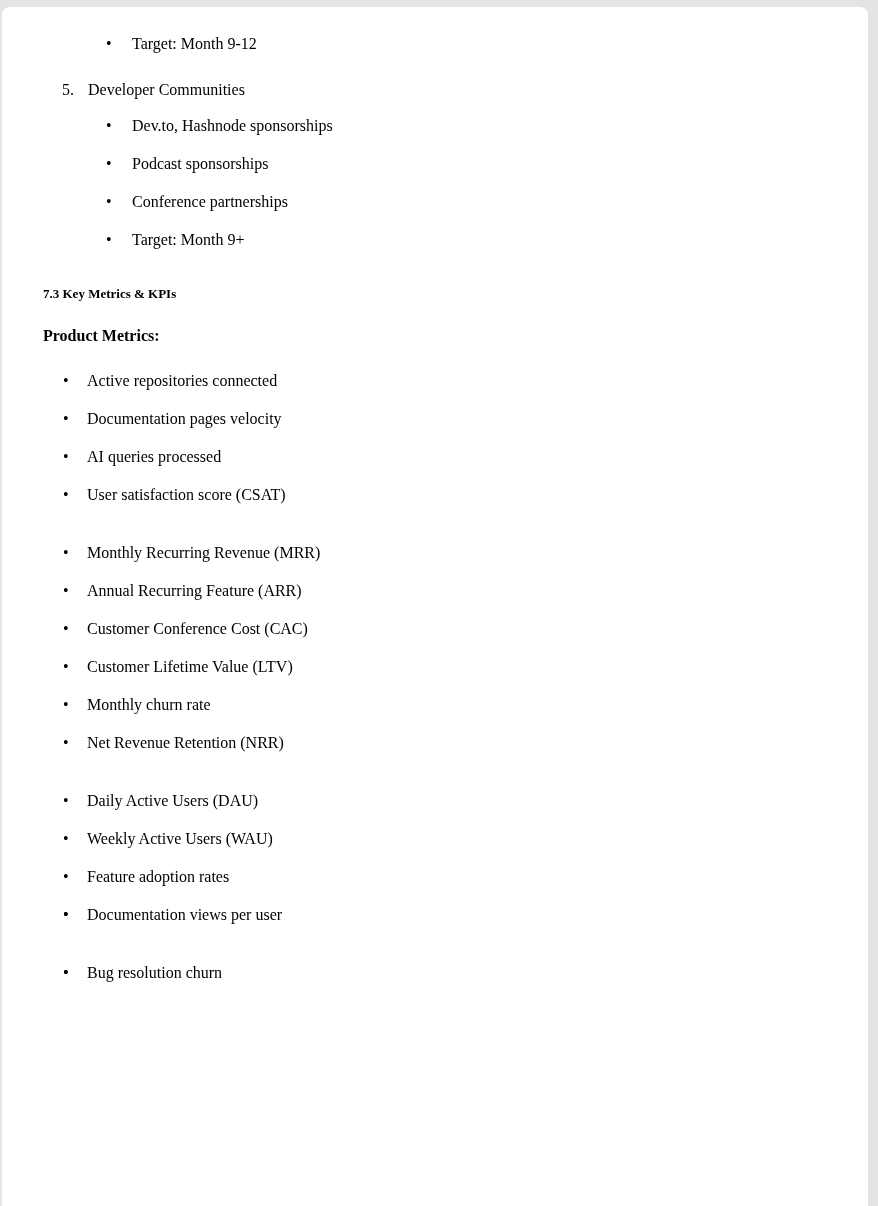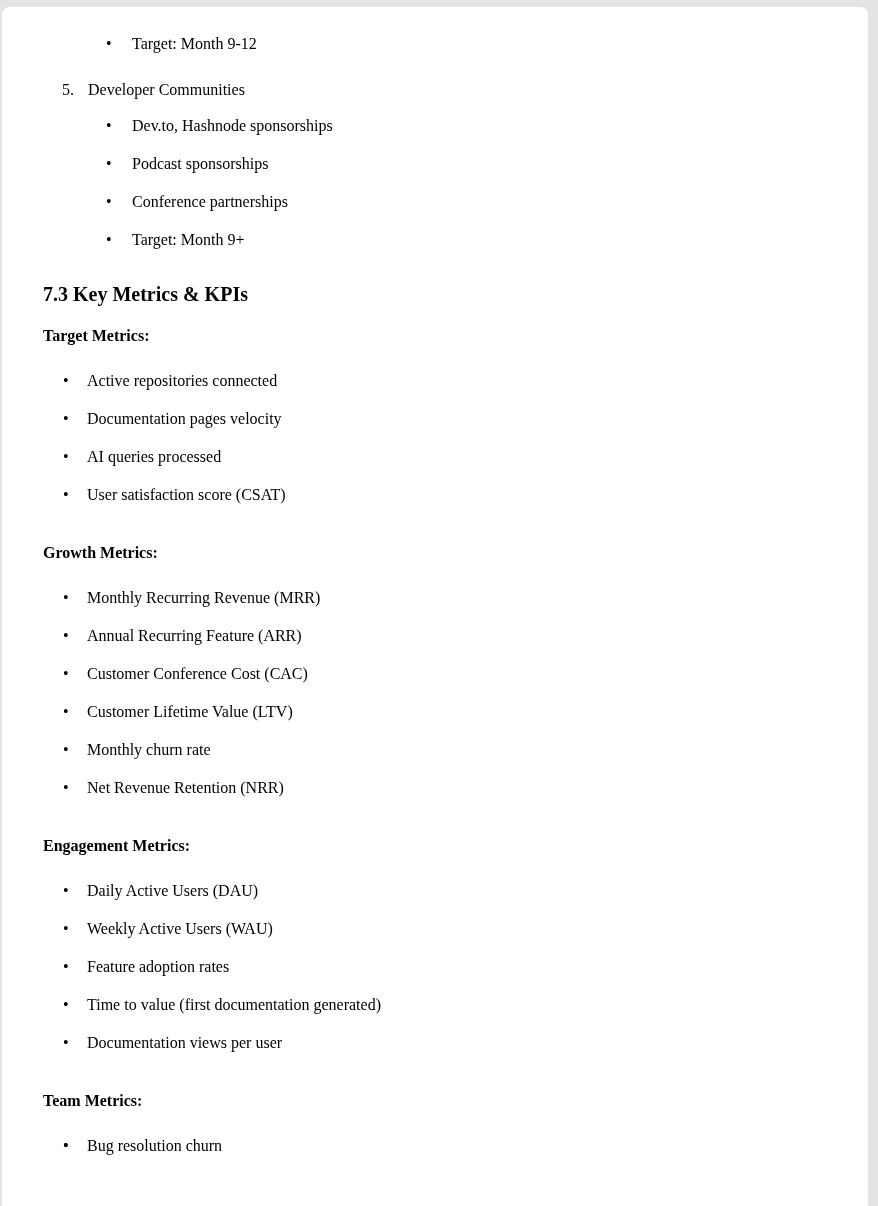--- a/index.html
+++ b/index.html
@@ -20,21 +20,21 @@
   .lvl1 .marker { position: absolute; left: 20px; top: 0; }
   .lvl2 { padding-left: 89px; }
   .lvl2 .marker { position: absolute; left: 63px; top: 0; }
 
   .numrow { position: relative; padding-left: 45px; margin-top: 25px; line-height: 21px; }
   .numrow .num { position: absolute; left: 19px; top: 0; }
   .numrow .ntitle { font-weight: normal; }
 
   .sublist { margin-top: 15px; }
 
-  .h3 { font-size: 20px; line-height: 22px; font-weight: bold; margin-top: 33px; }
+  .h3 { font-size: 13px; line-height: 22px; font-weight: bold; margin-top: 33px; }
 
   .group { margin-top: 37px; }
   .h3 + .group { margin-top: 20px; }
   .gtitle { font-weight: bold; line-height: 21px; margin-bottom: 24px; }
 </style>
 </head>
 <body>
 
 <div class="frame">
   <div class="page">
@@ -68,21 +68,21 @@
           </li>
           <li class="li lvl2">
             <span class="marker">•</span>
             <span>Target: Month 9+</span>
           </li>
         </ul>
 
       <div class="h3">7.3 Key Metrics &amp; KPIs</div>
 
       <section class="group">
-        <p class="gtitle">Target Metrics:</p>
+        <p class="gtitle">Product Metrics:</p>
         <ul class="list">
 
         <li class="li lvl1">
               <span class="marker">•</span>
               <span>Active repositories connected</span>
             </li>
             <li class="li lvl1">
               <span class="marker">•</span>
               <span>Documentation pages velocity</span>
             </li>
@@ -91,21 +91,20 @@
               <span>AI queries processed</span>
             </li>
             <li class="li lvl1">
               <span class="marker">•</span>
               <span>User satisfaction score (CSAT)</span>
             </li>
           </ul>
       </section>
 
       <section class="group">
-        <p class="gtitle">Growth Metrics:</p>
         <ul class="list">
 
         <li class="li lvl1">
               <span class="marker">•</span>
               <span>Monthly Recurring Revenue (MRR)</span>
             </li>
             <li class="li lvl1">
               <span class="marker">•</span>
               <span>Annual Recurring Feature (ARR)</span>
             </li>
@@ -122,48 +121,45 @@
               <span>Monthly churn rate</span>
             </li>
             <li class="li lvl1">
               <span class="marker">•</span>
               <span>Net Revenue Retention (NRR)</span>
             </li>
           </ul>
       </section>
 
       <section class="group">
-        <p class="gtitle">Engagement Metrics:</p>
         <ul class="list">
 
         <li class="li lvl1">
               <span class="marker">•</span>
               <span>Daily Active Users (DAU)</span>
             </li>
             <li class="li lvl1">
               <span class="marker">•</span>
               <span>Weekly Active Users (WAU)</span>
             </li>
             <li class="li lvl1">
               <span class="marker">•</span>
               <span>Feature adoption rates</span>
             </li>
             <li class="li lvl1">
               <span class="marker">•</span>
-              <span>Time to value (first documentation generated)</span>
             </li>
             <li class="li lvl1">
               <span class="marker">•</span>
               <span>Documentation views per user</span>
             </li>
           </ul>
       </section>
 
       <section class="group">
-        <p class="gtitle">Team Metrics:</p>
         <ul class="list">
 
         <li class="li lvl1">
               <span class="marker">•</span>
             </li>
             <li class="li lvl1">
               <span class="marker">•</span>
               <span>Bug resolution churn</span>
             </li>
           </ul>

